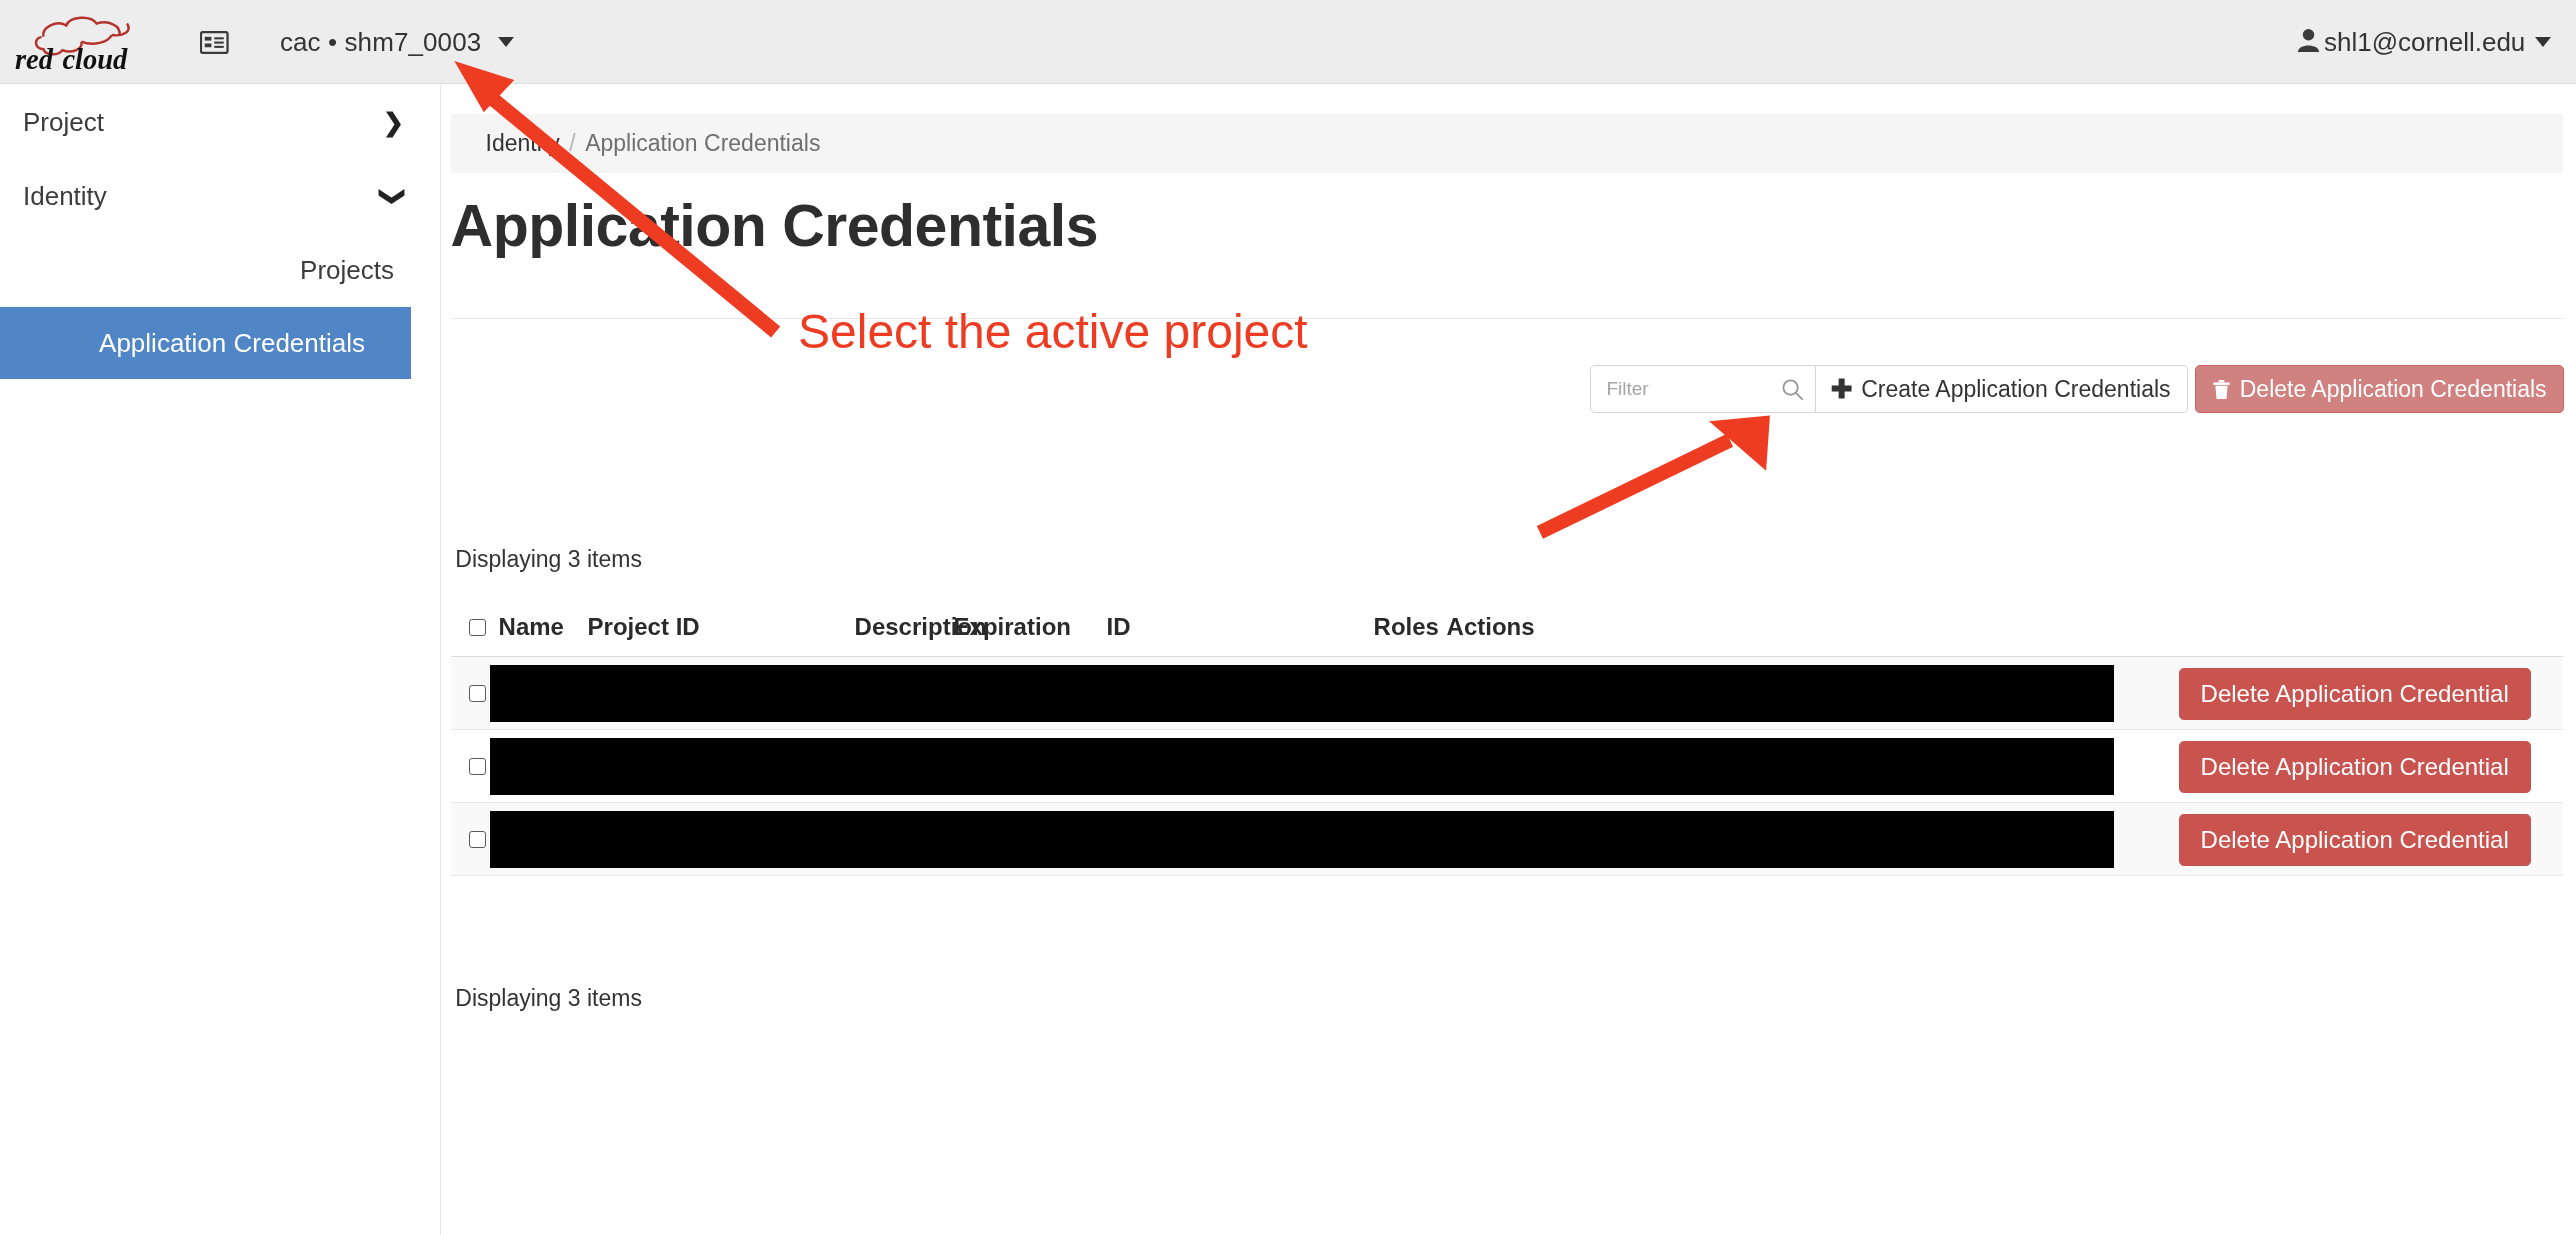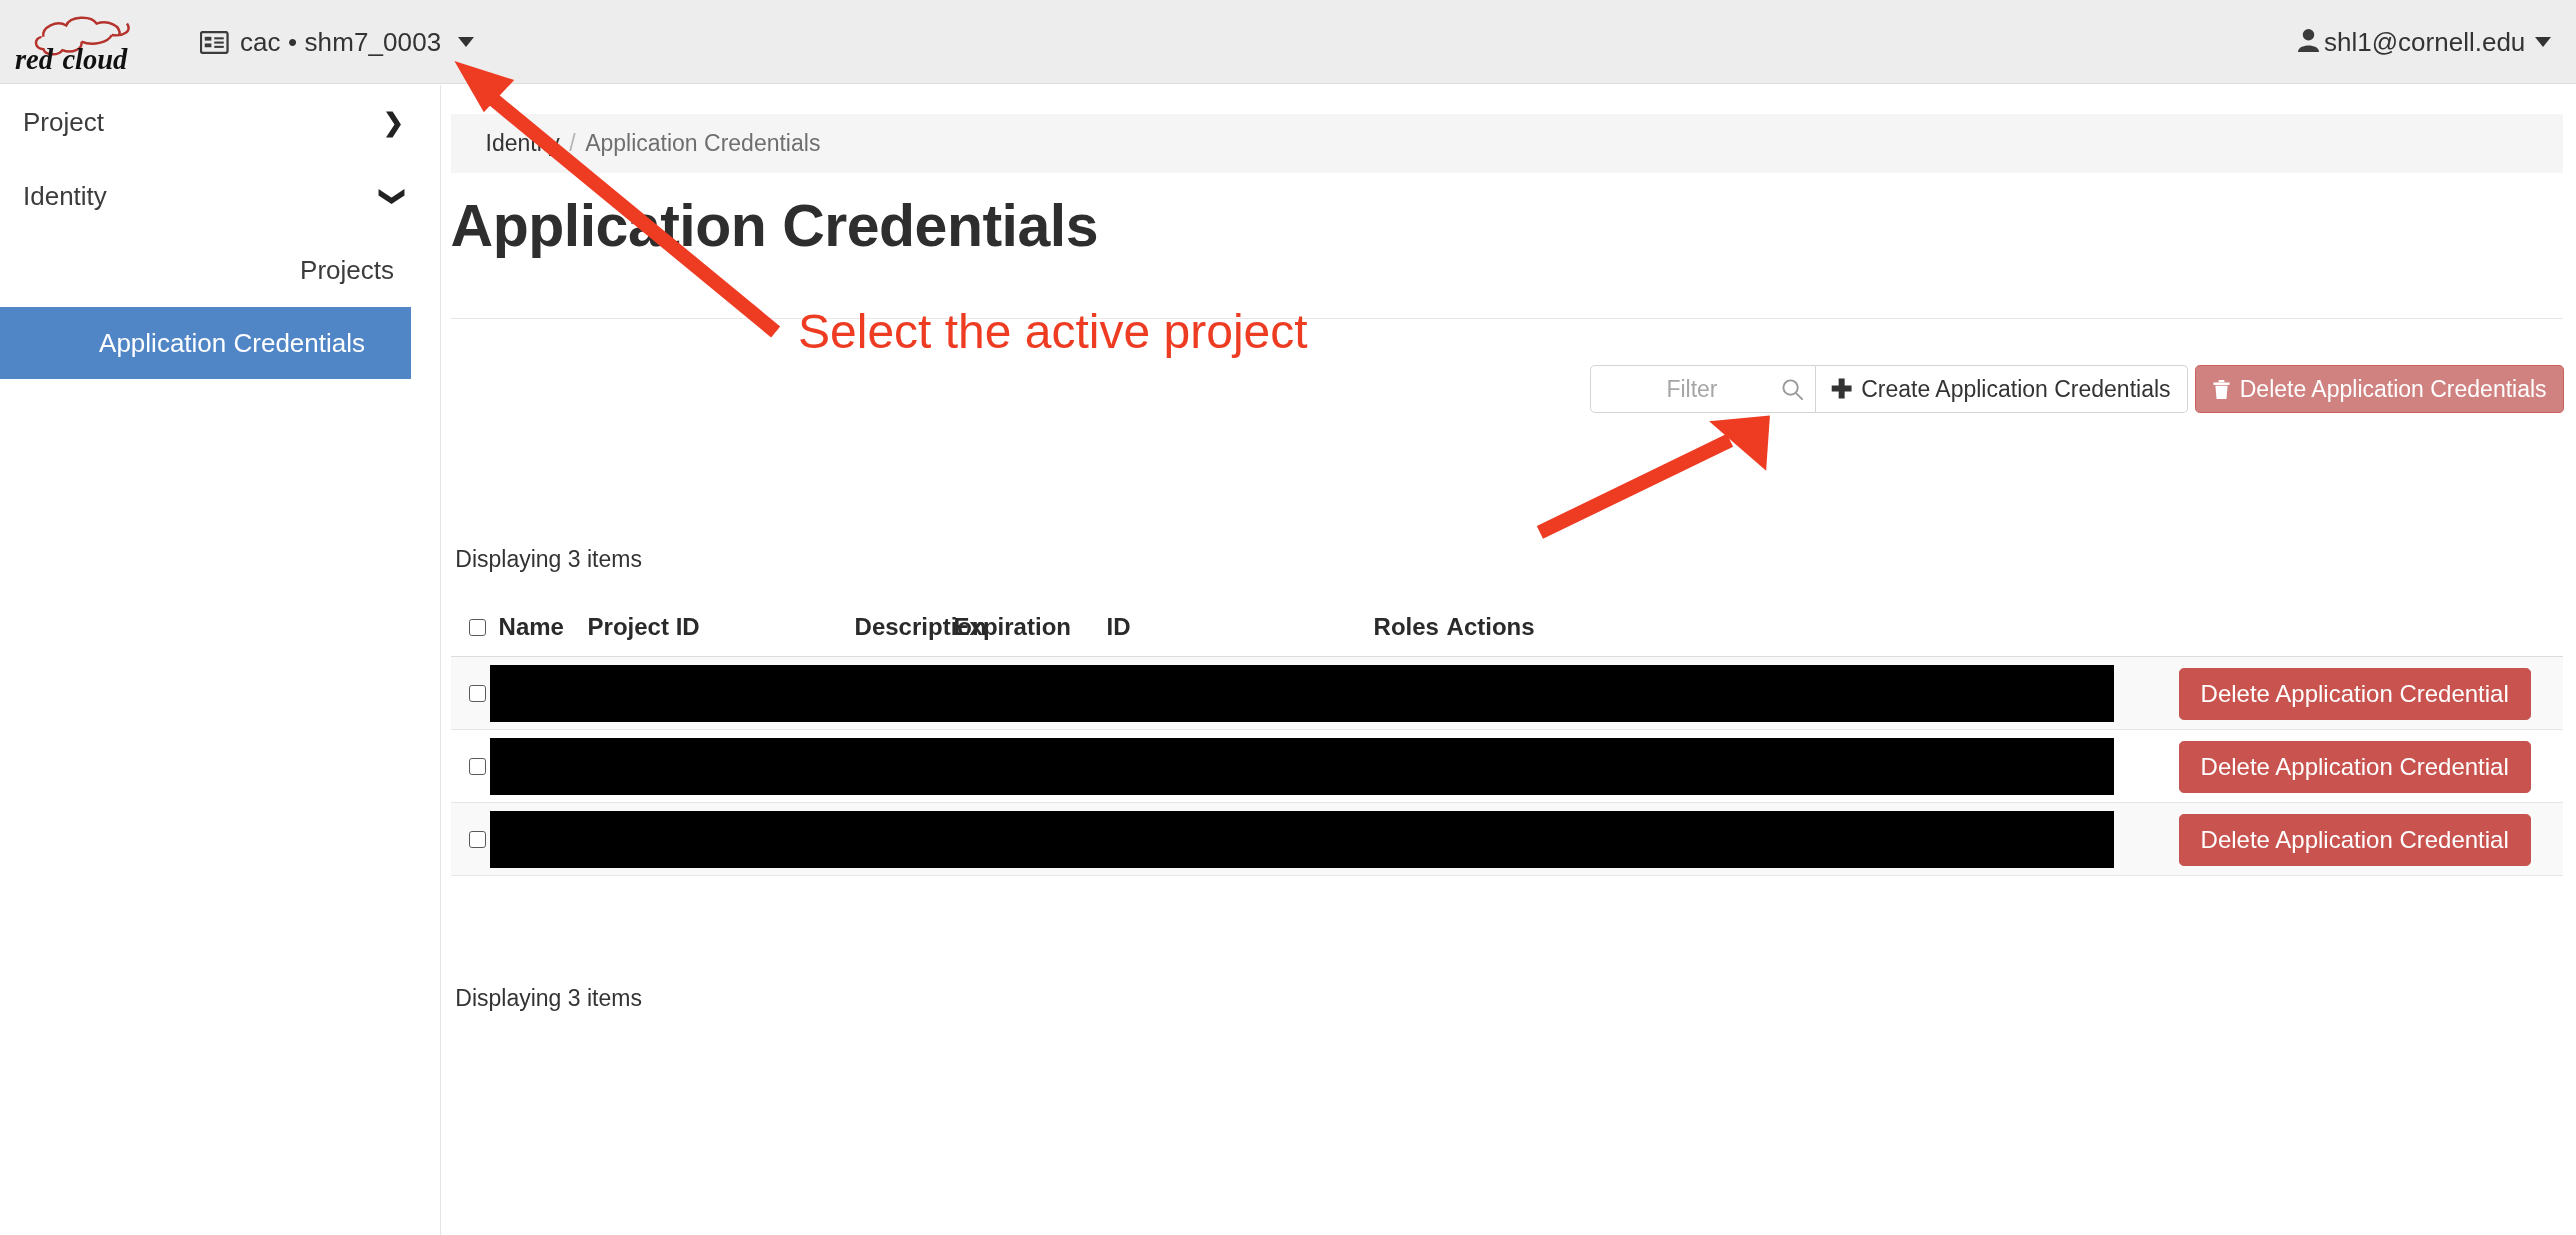--- a/index.html
+++ b/index.html
@@ -38,20 +38,21 @@
     height: 38px;
   }
   .list-icon {
     width: 28.5px; height: 23px;
     position: relative;
     display: inline-block;
   }
   .switch-label {
     font-size: 26px; color: #333333; white-space: nowrap;
     letter-spacing: 0.1px;
+    margin-left: 40px;
   }
   .caret-down {
     width: 0; height: 0;
     border-left: 8.6px solid transparent;
     border-right: 8.6px solid transparent;
     border-top: 10.5px solid #333333;
     margin-left: 5.7px;
   }
 
   .user-menu {
@@ -139,23 +140,23 @@
     position: relative;
     width: 226px; height: 48px;
     border: 1px solid #d4d4d4;
     border-radius: 4.8px 0 0 4.8px;
     background: #ffffff;
     display: flex; align-items: center;
   }
   .filter-input {
     border: 0; outline: none; background: transparent;
     font-family: "Liberation Sans", sans-serif;
-    font-size: 23px; color: #777777;
+    font-size: 19px; color: #777777;
     padding: 0 38px 0 15px;
-    width: 100%; height: 100%; text-align: center;
+    width: 100%; height: 100%;
   }
   .filter-input::placeholder { color: #a6a6a6; }
   .search-icon {
     position: absolute; right: 11.4px; top: 12.4px;
     width: 23px; height: 23px; pointer-events: none;
   }
   .btn-create {
     height: 48px;
     border: 1px solid #d4d4d4;
     border-left: 0;

